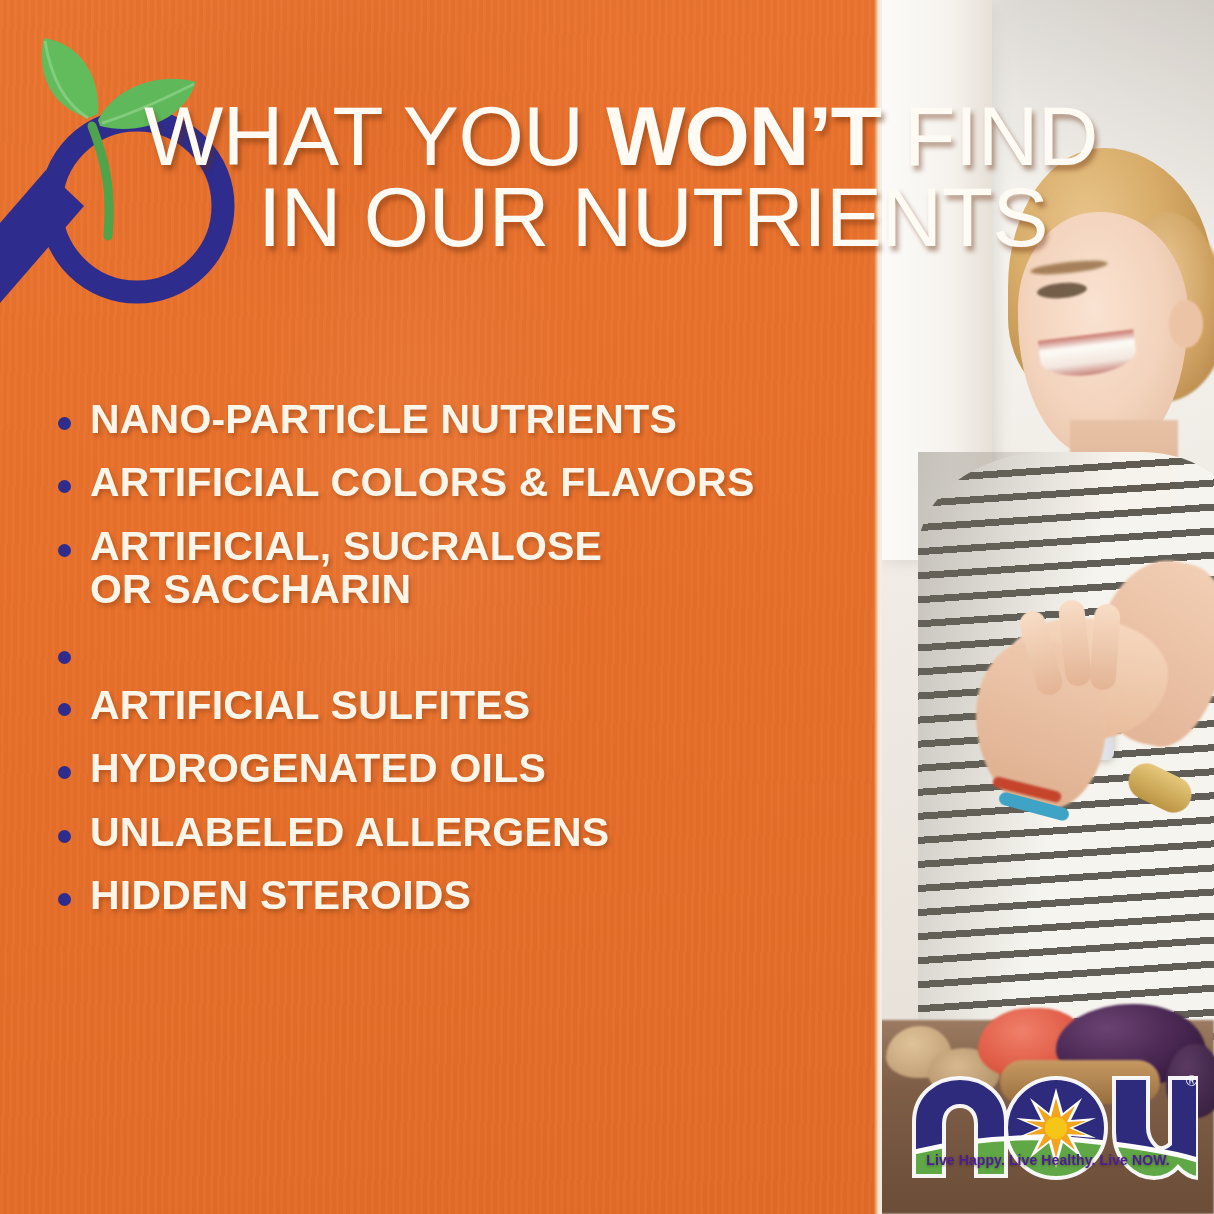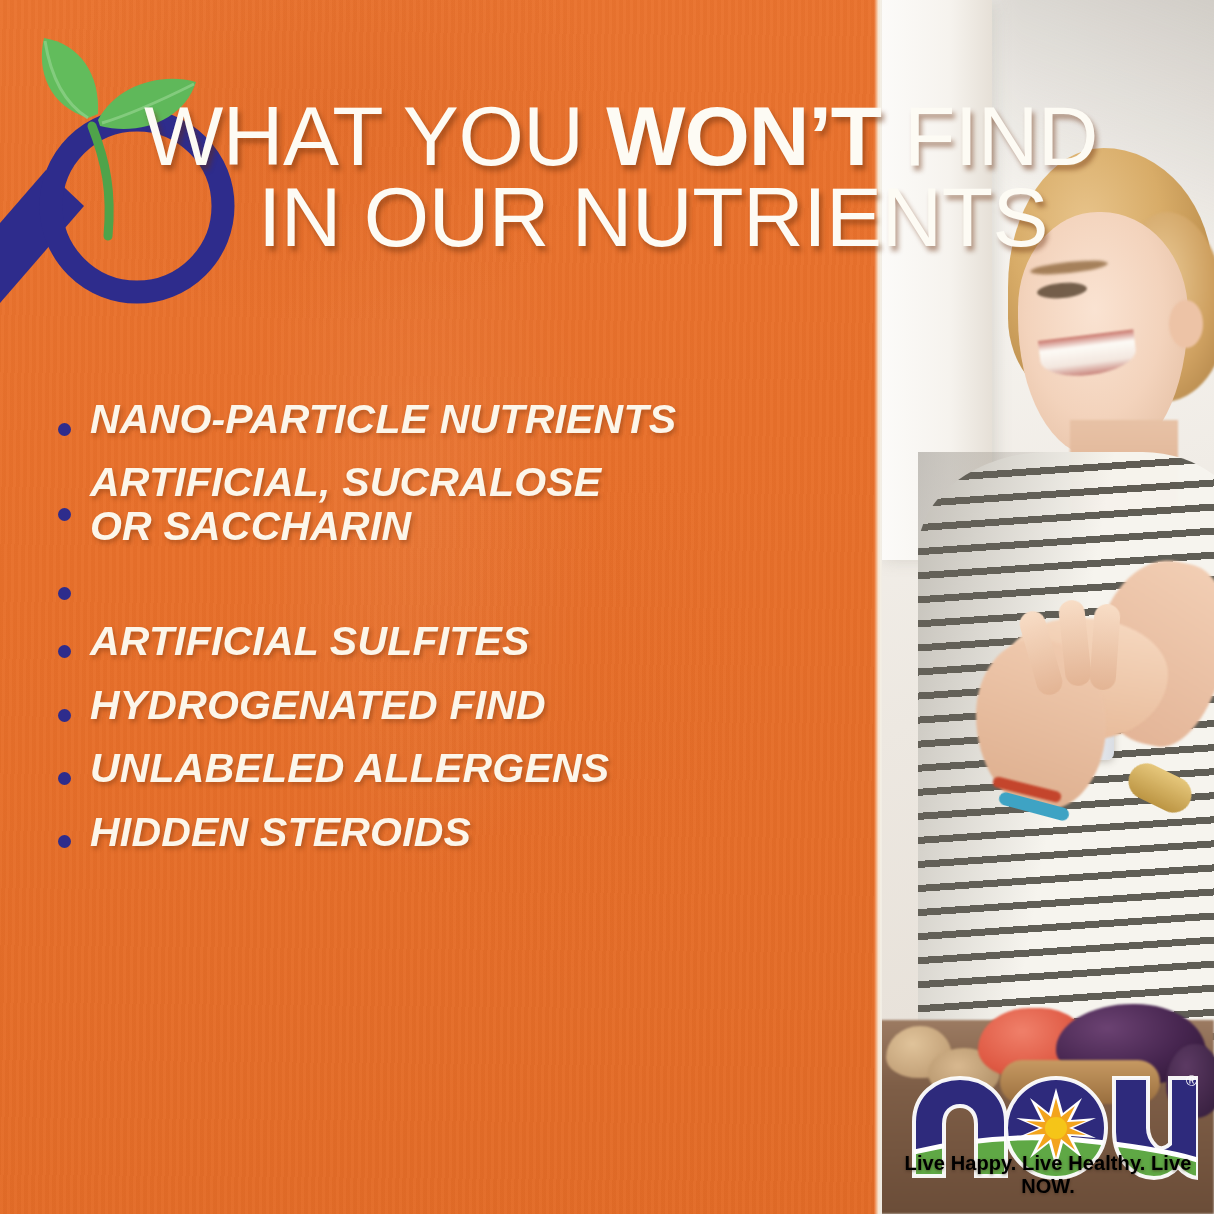--- a/index.html
+++ b/index.html
@@ -237,23 +237,22 @@
   .hl-1 { font-size: 84px; font-weight: 400; padding-left: 28px; }
   .hl-2 { font-size: 84px; font-weight: 400; padding-left: 92px; }
   .hl-strong { font-weight: 700; letter-spacing: -1px; }
 
   
   .bullets {
     position: absolute; left: 58px; top: 398px; width: 820px; z-index: 5;
   }
   .b-item {
     display: flex;
-    align-items: center;
+    align-items: flex-start;
     margin-bottom: 20px;
-    font-style: italic;
   }
   .b-dot {
     flex: 0 0 auto;
     width: 13px; height: 13px;
     border-radius: 50%;
     background: #2E2C8C;
     margin-top: 19px;
     margin-right: 19px;
   }
   .b-text {
@@ -267,22 +266,22 @@
   }
 
   
   .logo {
     position: absolute; left: 898px; top: 1068px; width: 300px; height: 130px;
     z-index: 8;
   }
   .logo-tagline {
     position: absolute; left: 898px; top: 1152px; width: 300px;
     text-align: center;
-    color: #000000;
-    font-size: 20px;
+    color: #4c1d95;
+    font-size: 14px;
     font-weight: 700;
     letter-spacing: .1px;
     text-shadow: 0 1px 3px rgba(60,40,25,.55);
     z-index: 9;
   }
 </style>
 </head>
 <body>
 
 <div id="poster">
@@ -350,33 +349,37 @@
     <span class="hl-line hl-2">IN OUR NUTRIENTS</span>
   </div>
 
   <div class="bullets">
     <div class="b-item">
       <span class="b-dot"></span>
       <span class="b-text">NANO-PARTICLE NUTRIENTS</span>
     </div>
     <div class="b-item">
       <span class="b-dot"></span>
+      <span class="b-text">ARTIFICIAL COLORS &amp; FLAVORS</span>
+    </div>
+    <div class="b-item">
+      <span class="b-dot"></span>
       <span class="b-text">ARTIFICIAL, SUCRALOSE
 OR SACCHARIN</span>
     </div>
     <div class="b-item">
       <span class="b-dot"></span>
     </div>
     <div class="b-item">
       <span class="b-dot"></span>
       <span class="b-text">ARTIFICIAL SULFITES</span>
     </div>
     <div class="b-item">
       <span class="b-dot"></span>
-      <span class="b-text">HYDROGENATED FIND</span>
+      <span class="b-text">HYDROGENATED OILS</span>
     </div>
     <div class="b-item">
       <span class="b-dot"></span>
       <span class="b-text">UNLABELED ALLERGENS</span>
     </div>
     <div class="b-item">
       <span class="b-dot"></span>
       <span class="b-text">HIDDEN STEROIDS</span>
     </div>
   </div>

